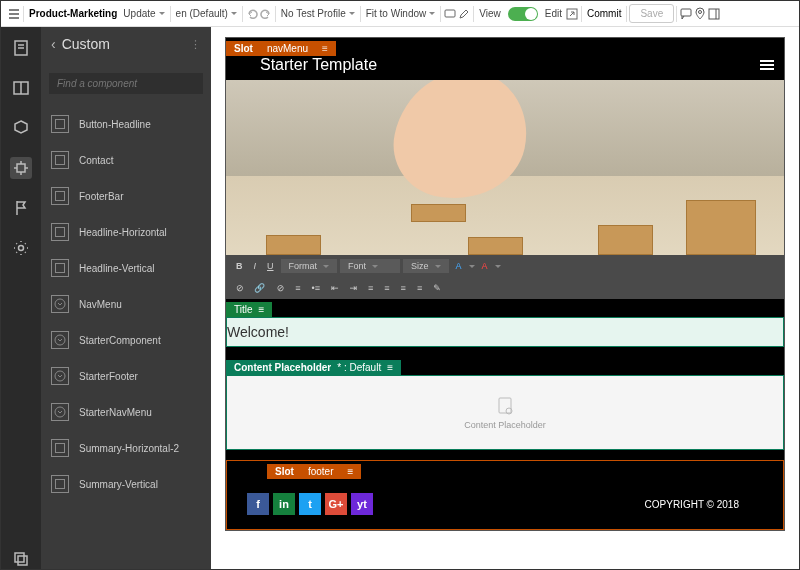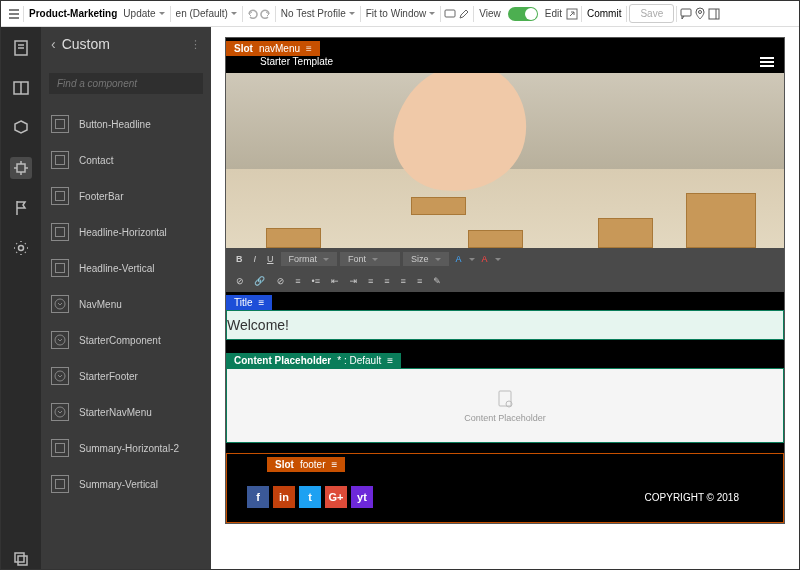--- a/index.html
+++ b/index.html
@@ -24,34 +24,34 @@
 .sb-back{color:#bbb;font-size:14px}
 .sb-dots{margin-left:auto;color:#888;font-size:11px}
 .sb-search{margin:12px 8px;padding:5px 8px;background:#2f2f2f;color:#888;font-size:10px;font-style:italic;border:none}
 .sb-list{flex:1;overflow:auto}
 .sb-item{display:flex;align-items:center;gap:10px;padding:9px 10px;color:#ccc;font-size:10px;cursor:pointer}
 .sb-icon{width:18px;height:18px;border:1.5px solid #888;display:flex;align-items:center;justify-content:center}
 .sb-icon.sq:before{content:"";width:8px;height:8px;border:1.5px solid #888}
 .sb-icon.dn svg{stroke:#888;fill:none}
 .canvas{flex:1;background:#fff;padding:10px 14px 0 14px;overflow:auto}
 .page{border:1px solid #555;background:#000}
-.slot-chip{display:inline-flex;align-items:center;gap:6px;background:#c75000;color:#fff;font-size:10px;padding:2px 8px}
+.slot-chip{display:inline-flex;align-items:center;gap:14px;background:#c75000;color:#fff;font-size:10px;padding:2px 8px}
 .slot-chip .menu{opacity:.8}
 .header-row{display:flex;align-items:center;padding:0 10px 6px 10px}
-.page-title{color:#fff;font-size:10px;margin-left:24px}
+.page-title{color:#fff;font-size:16px;margin-left:24px}
 .hamburger{margin-left:auto;color:#fff;display:flex;flex-direction:column;gap:2px}
 .hamburger span{display:block;width:14px;height:2px;background:#fff}
 .hero{height:175px;background:linear-gradient(180deg,#cfc8b8 0%,#b8b09c 55%,#d9ccb2 55%,#e3d8c0 100%);position:relative;overflow:hidden}
 .hand{position:absolute;left:170px;top:-10px;width:130px;height:130px;background:#f0c9a8;border-radius:55% 45% 60% 40%/60% 50% 50% 40%;transform:rotate(12deg)}
 .block{position:absolute;background:#c89858;border:1px solid #a87838}
 .rte{background:#4a4a4a;height:44px;display:flex;flex-wrap:wrap;align-items:center;padding:3px 6px;gap:3px;font-size:9px;color:#ccc}
 .rte .rb{padding:2px 4px;cursor:pointer;display:flex;align-items:center;gap:2px}
 .rte .dd{background:#5a5a5a;padding:2px 8px;display:flex;align-items:center;gap:6px;font-size:9px}
 .rte .row2{width:100%;display:flex;gap:3px;margin-top:2px;align-items:center}
-.title-chip{display:inline-flex;align-items:flex-end;gap:6px;background:#1d4ed8;color:#fff;font-size:10px;padding:2px 8px}
+.title-chip{display:inline-flex;align-items:flex-end;gap:6px;background:#15803d;color:#fff;font-size:10px;padding:2px 8px}
 .title-field{background:#e6f5ef;border:1px solid #0a7d5a;padding:6px 0;font-size:14px;color:#333}
 .ph-section{margin-top:10px}
 .ph-chip{display:inline-flex;align-items:center;gap:6px;background:#0a7d5a;color:#fff;font-size:10px;padding:2px 8px}
 .ph-box{border:1px solid #0a7d5a;background:#f5f5f5;height:75px;display:flex;flex-direction:column;align-items:center;justify-content:center;gap:4px;color:#999;font-size:9px}
 .footer-sec{margin-top:10px;border:1px solid #c75000}
 .footer-row{display:flex;align-items:center;padding:14px 20px;color:#fff;background:#000}
 .social{display:flex;gap:4px}
 .soc{width:22px;height:22px;color:#fff;font-size:11px;font-weight:bold;display:flex;align-items:center;justify-content:center}
 .copyright{margin-left:auto;font-size:10px;margin-right:24px}
 </style>
@@ -356,21 +356,21 @@
       </div>
       <div class="footer-sec">
         <div class="slot-chip" style="margin-left:40px">
             <b>Slot</b>
             <span>footer</span>
             <span>≡</span>
           </div>
         <div class="footer-row">
           <div class="social" id="social">
               <div class="soc" style="background: rgb(59, 89, 152);">f</div>
-              <div class="soc" style="background: #c2410c;">in</div>
+              <div class="soc" style="background: #15803d;">in</div>
               <div class="soc" style="background: rgb(29, 161, 242);">t</div>
               <div class="soc" style="background: rgb(221, 75, 57);">G+</div>
               <div class="soc" style="background: #6d28d9;">yt</div>
             </div>
           <div class="copyright">COPYRIGHT © 2018</div>
         </div>
       </div>
     </div>
   </div>
 </div>

